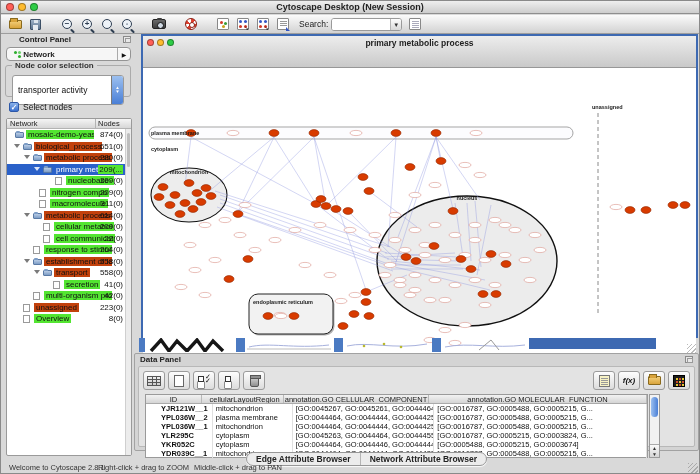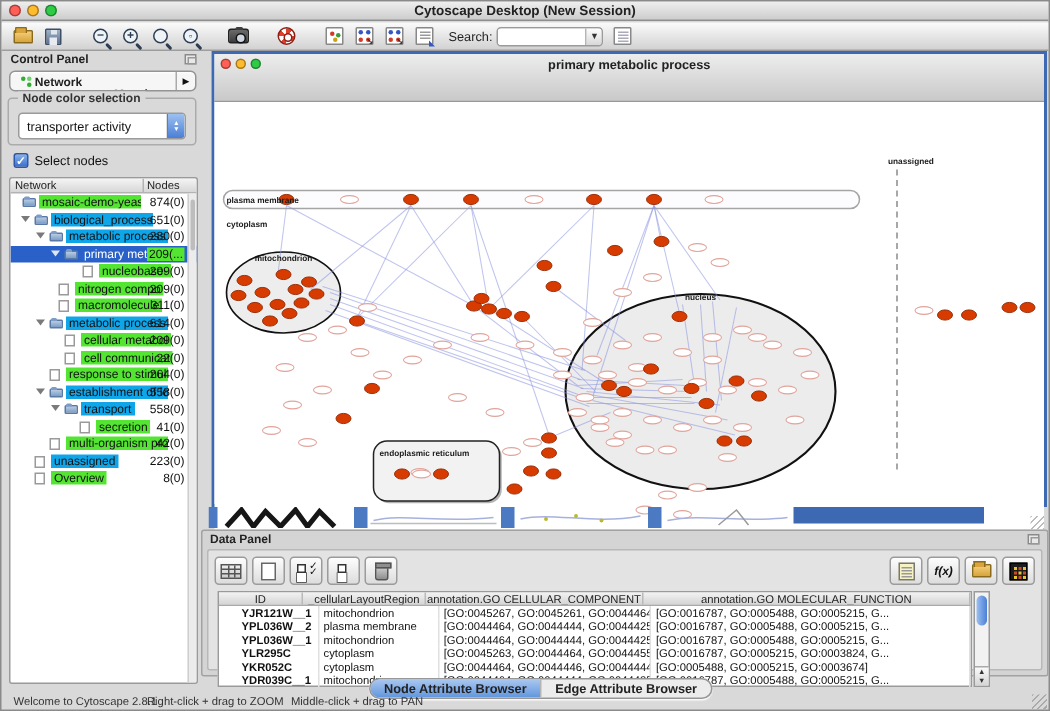--- a/index.html
+++ b/index.html
@@ -39,54 +39,54 @@
   .ti-annot::before{content:"";position:absolute;right:-2px;bottom:-2px;width:0;height:0;border-left:4px solid transparent;border-top:4px solid #3457c4;transform:rotate(180deg);}
   .ti-annot::after{content:"";position:absolute;left:2px;top:2px;width:7px;height:1px;background:#999;box-shadow:0 2px 0 #999,0 4px 0 #999;}
   .ti-searchdoc::after{content:"";position:absolute;left:2px;top:2px;width:7px;height:1px;background:#aab;box-shadow:0 2px 0 #aab,0 4px 0 #aab,0 6px 0 #aab;}
   .searchwrap{display:flex;align-items:center;margin-left:6px;gap:3px;}
   .searchlabel{font-size:8.5px;color:#222;}
   .searchbox{display:flex;align-items:stretch;height:13px;border:1px solid #9a9a9a;border-radius:3px;background:#fff;overflow:hidden;}
   .searchbox input{width:58px;border:none;outline:none;font-size:8px;padding:0 3px;font-family:"Liberation Sans",sans-serif;}
   .searcharrow{width:11px;background:linear-gradient(#fdfdfd,#d8d8d8);border-left:1px solid #b5b5b5;font-size:6px;line-height:12px;text-align:center;color:#333;}
   
   .cpanel{position:absolute;left:0;top:33px;width:133px;bottom:14px;}
-  .cphead{position:absolute;left:3px;top:0;right:0;height:11px;display:flex;align-items:center;justify-content:space-between;padding:0 3px;}
+  .cphead{position:absolute;left:15px;top:0;right:0;height:11px;display:flex;align-items:center;justify-content:space-between;padding:0 3px;}
   .cphead .t{font-size:8px;font-weight:bold;color:#222;}
   .floatico{width:8px;height:7px;border:1px solid #8a8a8a;background:#e8e8e8;position:relative;}
   .floatico::after{content:"";position:absolute;left:1px;top:1px;width:4px;height:3px;border:1px solid #999;}
   .tabbar{position:absolute;left:5px;right:3px;top:13px;height:14px;border:1px solid #949494;border-radius:4px;background:#f6f6f6;display:flex;overflow:hidden;box-shadow:inset 0 1px 1px rgba(255,255,255,.8);}
   .cptab{flex:1;display:flex;align-items:center;justify-content:center;gap:2px;font-size:8px;font-weight:bold;color:#222;}
   .cptab.sel{background:linear-gradient(#a9c4ec,#5d8ed8);margin-top:14px;}
   .tabarrow{width:13px;border-left:1px solid #aaa;display:flex;align-items:center;justify-content:center;font-size:6px;color:#111;}
   .netglyph{width:7px;height:7px;position:relative;}
   .netglyph::before{content:"";position:absolute;left:0;top:0;width:3px;height:3px;border-radius:50%;background:#2fae2f;box-shadow:4px 4px 0 #2fae2f,4px 0 0 #6bd36b;}
   .groupbox{position:absolute;left:4px;right:3px;top:31px;height:32px;border:1px solid #ababab;border-radius:3px;}
   .grouplabel{position:absolute;left:6px;top:-5px;background:#d9d9d9;padding:0 3px;font-size:8px;font-weight:bold;color:#333;}
-  .dropdown{position:absolute;left:6px;right:6px;top:9px;height:18px;background:#fff;border:1px solid #9a9a9a;border-radius:3px;display:flex;align-items:center;}
+  .dropdown{position:absolute;left:6px;right:6px;top:9px;height:30px;background:#fff;border:1px solid #9a9a9a;border-radius:3px;display:flex;align-items:center;}
   .dropdown .val{flex:1;font-size:8.5px;padding-left:5px;color:#111;}
   .stepper{width:12px;height:100%;background:linear-gradient(#9cc0f0,#4a7fd6);border-left:1px solid #7a7a7a;border-radius:0 2px 2px 0;display:flex;flex-direction:column;align-items:center;justify-content:center;color:#fff;font-size:4.5px;line-height:4px;}
   .cbrow{position:absolute;left:8px;top:68px;display:flex;align-items:center;gap:4px;}
   .cb{width:10px;height:10px;border-radius:2px;background:linear-gradient(#8ab2ea,#3a6fce);border:1px solid #2d58a8;color:#fff;font-size:8px;line-height:9px;text-align:center;font-weight:bold;}
   .cblabel{font-size:8.5px;color:#111;}
   
   .treewrap{position:absolute;left:5px;right:2px;top:84px;bottom:3px;background:#fff;border:1px solid #9a9a9a;border-radius:2px;overflow:hidden;}
   .treehead{height:10px;background:linear-gradient(#f5f5f5,#d7d7d7);border-bottom:1px solid #b3b3b3;display:flex;font-size:7.5px;color:#222;}
   .treehead .c1{flex:1;padding-left:3px;}
   .treehead .c2{width:36px;border-left:1px solid #b3b3b3;padding-left:2px;}
   .trow{position:relative;height:11.5px;font-size:8px;color:#111;}
   .trow.sel{background:#2a61c9;}
   .texp{position:absolute;top:3px;width:0;height:0;border-left:3px solid transparent;border-right:3px solid transparent;border-top:4px solid #7a7a7a;}
   .trow.sel .texp{border-top-color:#dce6f8;}
   .tico{position:absolute;top:2px;}
   .tico.folder{width:9px;height:6px;background:linear-gradient(#b8cbe4,#7d9dc6);border:1px solid #5a7aa5;border-radius:1px;margin-top:1px;}
   .tico.folder::before{content:"";position:absolute;left:0;top:-2px;width:4px;height:2px;background:#7d9dc6;border-radius:1px 1px 0 0;}
   .tico.file{width:7px;height:8px;background:#fff;border:1px solid #9a9a9a;}
   .tlabel{position:absolute;top:1px;line-height:9px;padding:0 2px;white-space:nowrap;max-width:68px;overflow:hidden;}
   .tlabel.g{background:#53e531;}
-  .tlabel.r{background:#0ea5e9;}
+  .tlabel.r{background:#c2410c;}
   .trow.sel .tlabel{background:transparent;color:#fff;}
   .tnodes{position:absolute;right:8px;top:1px;line-height:9px;text-align:right;}
   .tnodes.gchip{background:#53e531;padding:0 1px;}
   .tscroll{position:absolute;right:0;top:10px;bottom:0;width:6px;background:#ececec;border-left:1px solid #cfcfcf;}
   .tscroll::before{content:"";position:absolute;left:1px;top:4px;width:3px;height:34px;background:#bdbdbd;border-radius:2px;}
   
   .netwin{position:absolute;left:140px;top:33px;width:557px;height:304px;border:2px solid #3d69b2;background:#fff;}
   .ntitle{height:32px;background:linear-gradient(#ededed,#c9c9c9);border-bottom:1px solid #979797;position:relative;}
   .nlights{position:absolute;left:4px;top:3px;display:flex;gap:3px;}
   .nlight{width:7px;height:7px;border-radius:50%;border:1px solid rgba(0,0,0,.35);}
@@ -645,22 +645,22 @@
           </div>
       </div>
       <div class="dscroll">
         <span class="thumb"></span>
         <span class="arrows">▲<br>▼</span>
       </div>
     </div>
   </div>
 
   <div class="btabs" id="btabs">
-      <div class="btab sel">Node Attribute Browser</div>
       <div class="btab">Edge Attribute Browser</div>
+      <div class="btab">Network Attribute Browser</div>
     </div>
 
   <div class="statusbar">
     <span class="st1">Welcome to Cytoscape 2.8.1</span>
     <span class="st2">Right-click + drag to ZOOM</span>
     <span class="st3">Middle-click + drag to PAN</span>
     <span class="appgrip"></span>
   </div>
 
 </div>

